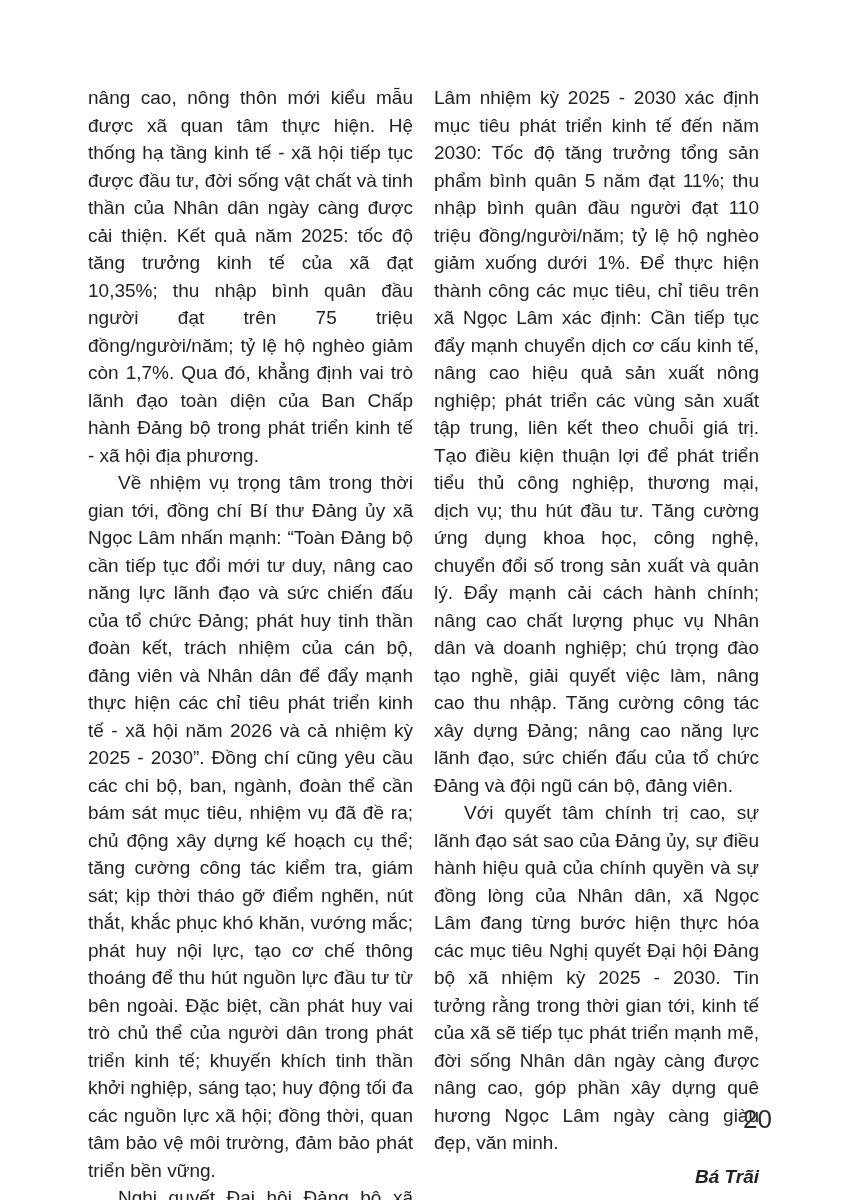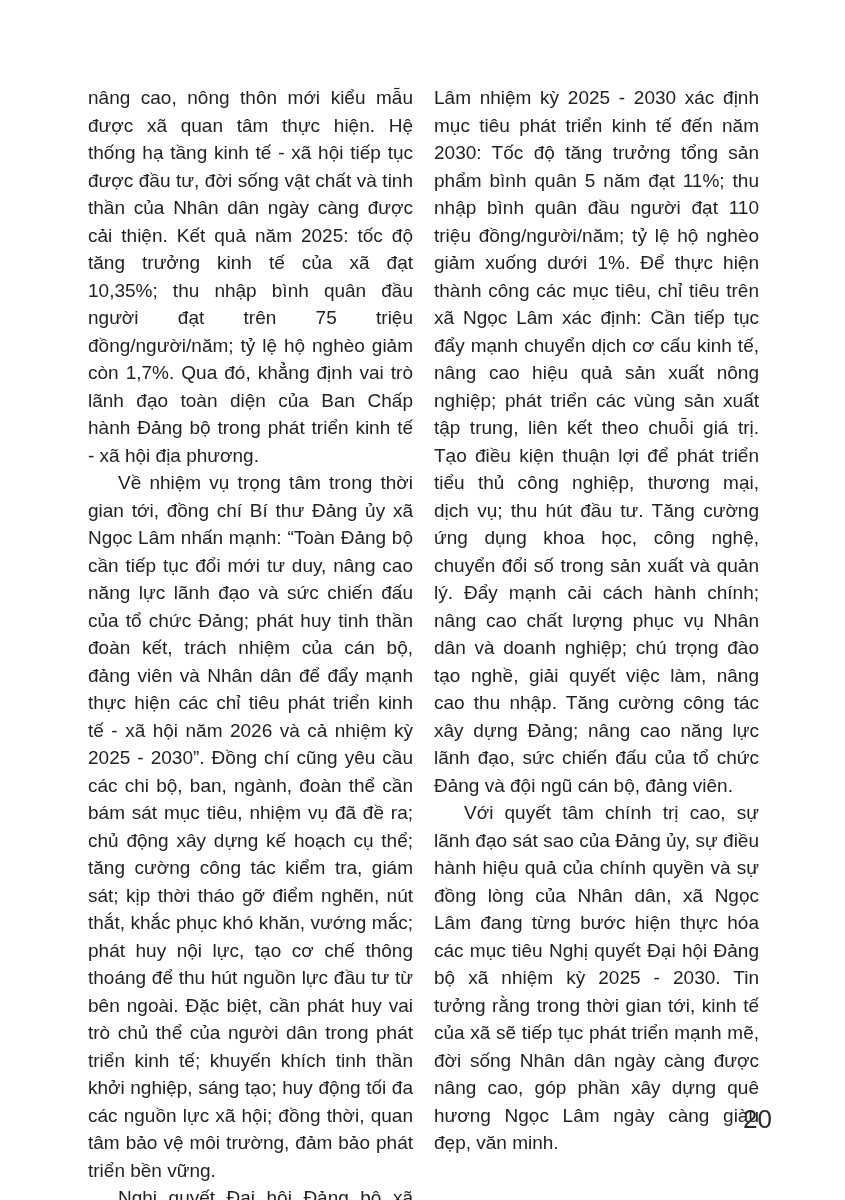--- a/index.html
+++ b/index.html
@@ -62,16 +62,17 @@
 <div class="page">
   <div class="columns">
     <div class="column">
       <p class="para">nâng cao, nông thôn mới kiểu mẫu được xã quan tâm thực hiện. Hệ thống hạ tầng kinh tế - xã hội tiếp tục được đầu tư, đời sống vật chất và tinh thần của Nhân dân ngày càng được cải thiện. Kết quả năm 2025: tốc độ tăng trưởng kinh tế của xã đạt 10,35%; thu nhập bình quân đầu người đạt trên 75 triệu đồng/người/năm; tỷ lệ hộ nghèo giảm còn 1,7%. Qua đó, khẳng định vai trò lãnh đạo toàn diện của Ban Chấp hành Đảng bộ trong phát triển kinh tế - xã hội địa phương.</p>
       <p class="para indent">Về nhiệm vụ trọng tâm trong thời gian tới, đồng chí Bí thư Đảng ủy xã Ngọc Lâm nhấn mạnh: “Toàn Đảng bộ cần tiếp tục đổi mới tư duy, nâng cao năng lực lãnh đạo và sức chiến đấu của tổ chức Đảng; phát huy tinh thần đoàn kết, trách nhiệm của cán bộ, đảng viên và Nhân dân để đẩy mạnh thực hiện các chỉ tiêu phát triển kinh tế - xã hội năm 2026 và cả nhiệm kỳ 2025 - 2030”. Đồng chí cũng yêu cầu các chi bộ, ban, ngành, đoàn thể cần bám sát mục tiêu, nhiệm vụ đã đề ra; chủ động xây dựng kế hoạch cụ thể; tăng cường công tác kiểm tra, giám sát; kịp thời tháo gỡ điểm nghẽn, nút thắt, khắc phục khó khăn, vướng mắc; phát huy nội lực, tạo cơ chế thông thoáng để thu hút nguồn lực đầu tư từ bên ngoài. Đặc biệt, cần phát huy vai trò chủ thể của người dân trong phát triển kinh tế; khuyến khích tinh thần khởi nghiệp, sáng tạo; huy động tối đa các nguồn lực xã hội; đồng thời, quan tâm bảo vệ môi trường, đảm bảo phát triển bền vững.</p>
       <p class="para indent">Nghị quyết Đại hội Đảng bộ xã Ngọc</p>
     </div>
     <div class="column">
       <p class="para">Lâm nhiệm kỳ 2025 - 2030 xác định mục tiêu phát triển kinh tế đến năm 2030: Tốc độ tăng trưởng tổng sản phẩm bình quân 5 năm đạt 11%; thu nhập bình quân đầu người đạt 110 triệu đồng/người/năm; tỷ lệ hộ nghèo giảm xuống dưới 1%. Để thực hiện thành công các mục tiêu, chỉ tiêu trên xã Ngọc Lâm xác định: Cần tiếp tục đẩy mạnh chuyển dịch cơ cấu kinh tế, nâng cao hiệu quả sản xuất nông nghiệp; phát triển các vùng sản xuất tập trung, liên kết theo chuỗi giá trị. Tạo điều kiện thuận lợi để phát triển tiểu thủ công nghiệp, thương mại, dịch vụ; thu hút đầu tư. Tăng cường ứng dụng khoa học, công nghệ, chuyển đổi số trong sản xuất và quản lý. Đẩy mạnh cải cách hành chính; nâng cao chất lượng phục vụ Nhân dân và doanh nghiệp; chú trọng đào tạo nghề, giải quyết việc làm, nâng cao thu nhập. Tăng cường công tác xây dựng Đảng; nâng cao năng lực lãnh đạo, sức chiến đấu của tổ chức Đảng và đội ngũ cán bộ, đảng viên.</p>
       <p class="para indent">Với quyết tâm chính trị cao, sự lãnh đạo sát sao của Đảng ủy, sự điều hành hiệu quả của chính quyền và sự đồng lòng của Nhân dân, xã Ngọc Lâm đang từng bước hiện thực hóa các mục tiêu Nghị quyết Đại hội Đảng bộ xã nhiệm kỳ 2025 - 2030. Tin tưởng rằng trong thời gian tới, kinh tế của xã sẽ tiếp tục phát triển mạnh mẽ, đời sống Nhân dân ngày càng được nâng cao, góp phần xây dựng quê hương Ngọc Lâm ngày càng giàu đẹp, văn minh.</p>
+      <p class="byline">Bá Trãi</p>
     </div>
   </div>
   <div class="page-number">20</div>
 </div>
 
 </body></html>

